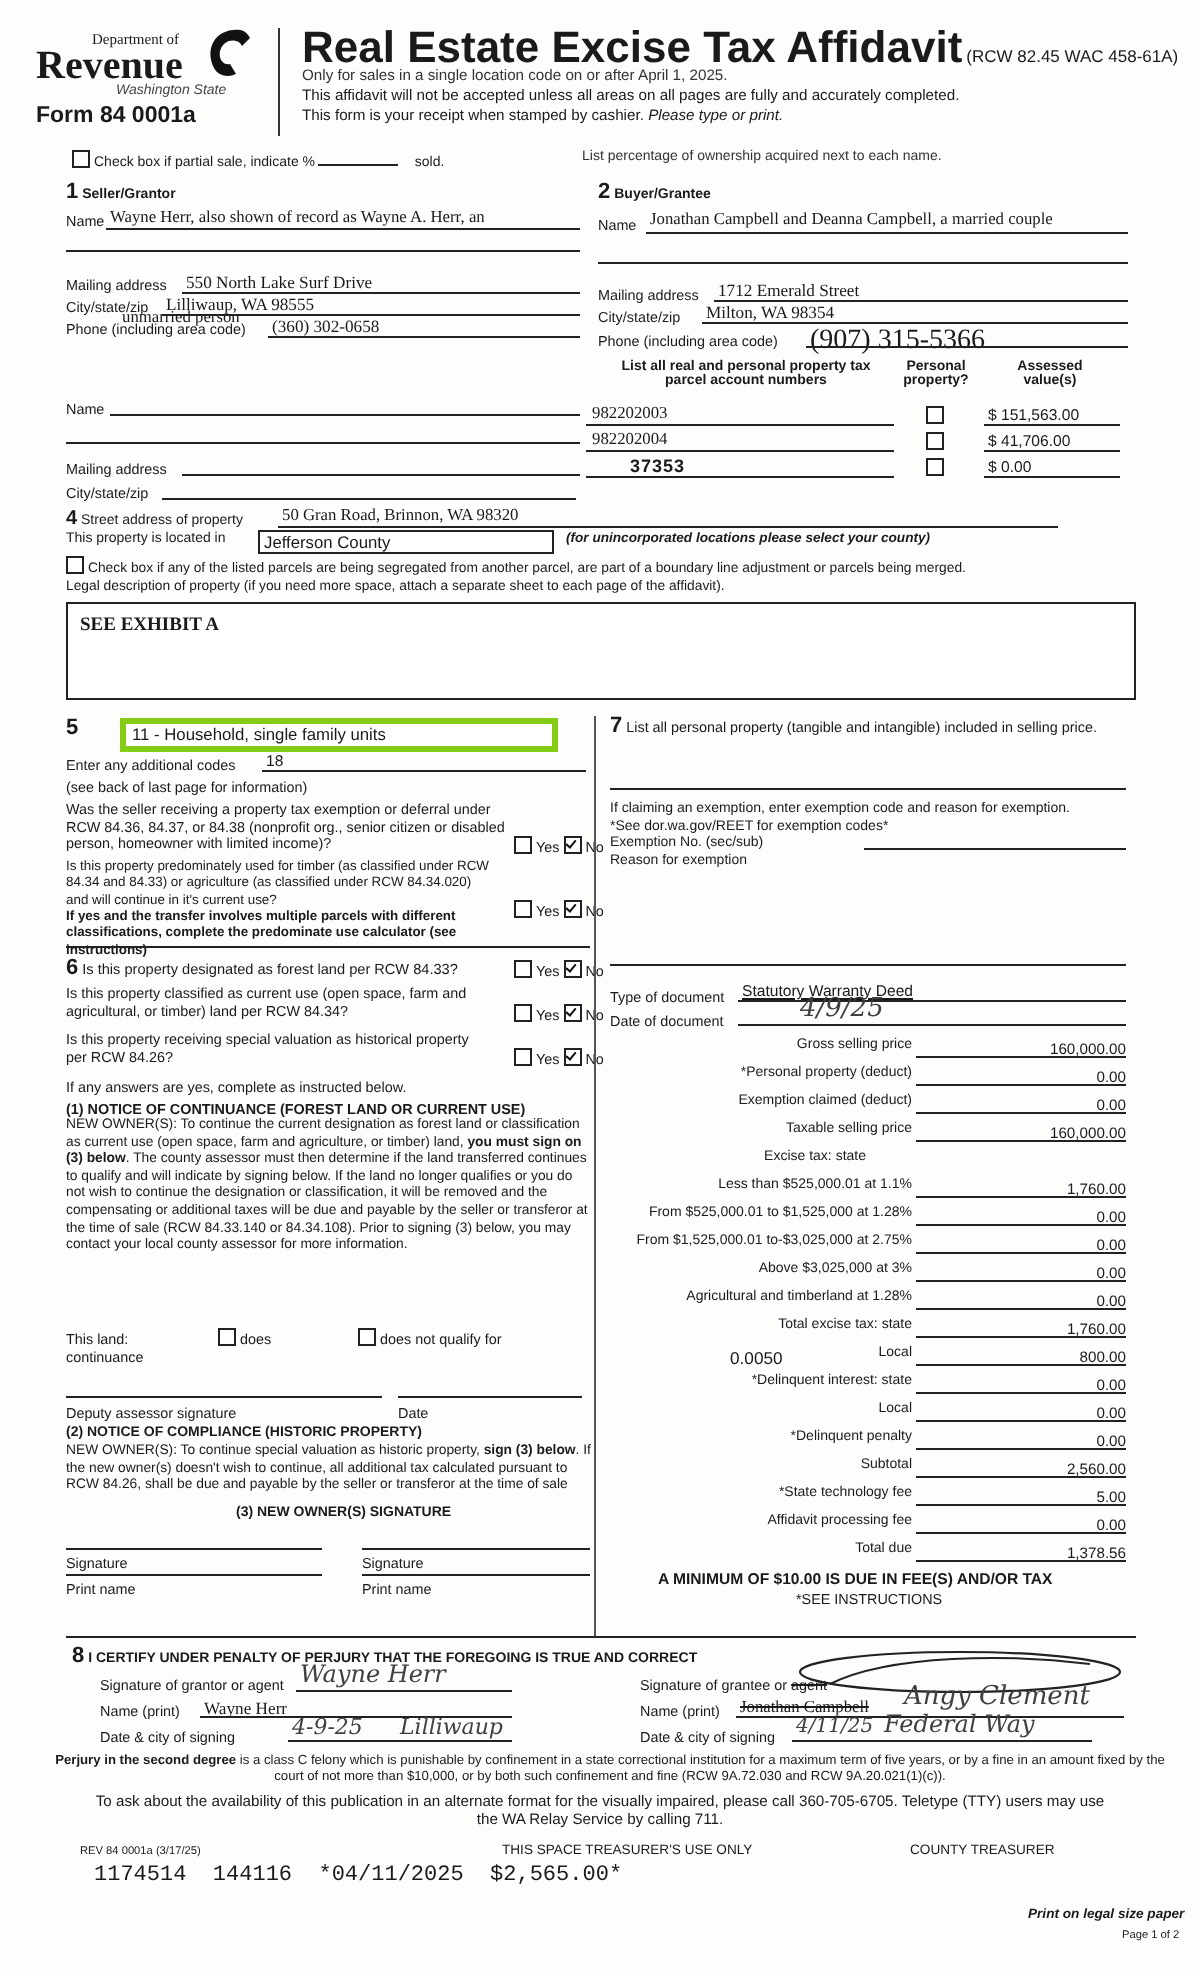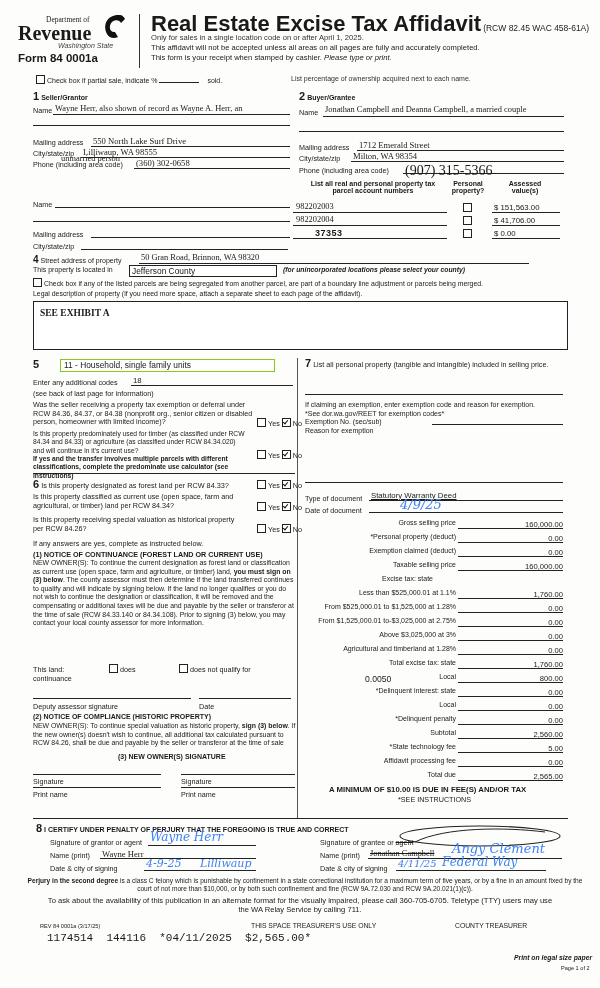--- a/index.html
+++ b/index.html
@@ -8,21 +8,21 @@
   .abs{position:absolute;}
   .serif{font-family:"Liberation Serif",serif;}
   .mono{font-family:"Liberation Mono",monospace;}
   .b{font-weight:bold;}
   .i{font-style:italic;}
   .line{position:absolute;border-bottom:1px solid #222;}
   .cb{display:inline-block;width:7px;height:7px;border:1px solid #222;vertical-align:-1px;margin-right:2px;background:#fff;position:relative;}
   .cb.on::after{content:"";position:absolute;left:1px;top:0px;width:2px;height:4px;border:solid #111;border-width:0 1.5px 1.5px 0;transform:rotate(40deg);}
   .cb.on{background:#fff;}
   .secnum{font-size:11px;font-weight:bold;}
-  .hand{font-family:"DejaVu Serif",serif;font-style:italic;color:#3b82f6;}
+  .hand{font-family:"DejaVu Serif",serif;font-style:italic;color:#404040;}
   .tax-row{position:absolute;left:300px;width:263px;height:11px;}
   .tax-row .lbl{position:absolute;right:107px;text-align:right;white-space:nowrap;font-size:7px;}
   .tax-row .ul{position:absolute;right:0;width:105px;bottom:1px;border-bottom:1px solid #222;}
   .tax-row .val{position:absolute;right:0;bottom:1px;font-size:7.6px;}
 </style>
 </head>
 <body>
 
 <div class="abs" style="left:18px;top:12px;width:112px;height:56px;">
   <div class="abs" style="left:28px;top:3px;font-size:7.5px;font-family:'Liberation Serif',serif;">Department of</div>
@@ -138,21 +138,21 @@
     <span class="cb"></span><span>Check box if any of the listed parcels are being segregated from another parcel, are part of a boundary line adjustment or parcels being merged.</span>
   </div>
   <div class="abs" style="left:0;top:36px;font-size:6.9px;">Legal description of property (if you need more space, attach a separate sheet to each page of the affidavit).</div>
   <div class="abs" style="left:0;top:47px;width:533px;height:47px;border:1.3px solid #222;background:#fff;">
     <div class="abs serif b" style="left:6px;top:6px;font-size:9.5px;">SEE EXHIBIT A</div>
   </div>
 </div>
 
 <div class="abs" style="left:33px;top:358px;width:262px;">
   <div class="abs secnum" style="left:0;top:0;">5</div>
-  <div class="abs" style="left:27px;top:1px;width:210px;height:11px;border:1px solid #84cc16;font-size:8.4px;line-height:11px;padding-left:3px;background:#fff;">11 - Household, single family units</div>
+  <div class="abs" style="left:27px;top:1px;width:210px;height:11px;border:3px solid #84cc16;font-size:8.4px;line-height:11px;padding-left:3px;background:#fff;">11 - Household, single family units</div>
   <div class="abs" style="left:0;top:20px;">Enter any additional codes</div>
   <div class="abs" style="left:100px;top:18px;font-size:7.8px;">18</div>
   <div class="line" style="left:98px;top:27px;width:162px;"></div>
   <div class="abs" style="left:0;top:31px;">(see back of last page for information)</div>
   <div class="abs" style="left:0;top:43px;width:230px;line-height:8.6px;">Was the seller receiving a property tax exemption or deferral under RCW 84.36, 84.37, or 84.38 (nonprofit org., senior citizen or disabled person, homeowner with limited income)?</div>
   <div class="abs" style="left:224px;top:60px;white-space:nowrap;">
     <span class="cb"></span><span>Yes</span>
     <span class="cb on"></span><span>No</span>
   </div>
   <div class="abs" style="left:0;top:72px;width:215px;line-height:8.4px;font-size:6.7px;">Is this property predominately used for timber (as classified under RCW 84.34 and 84.33) or agriculture (as classified under RCW 84.34.020) and will continue in it's current use?</div>
@@ -320,21 +320,21 @@
       <span class="val">5.00</span>
     </div>
   <div class="tax-row" style="top:757px;">
       <span class="lbl">Affidavit processing fee</span>
       <span class="ul"></span>
       <span class="val">0.00</span>
     </div>
   <div class="tax-row" style="top:771px;">
       <span class="lbl">Total due</span>
       <span class="ul"></span>
-      <span class="val">2,565.00</span>
+      <span class="val">1,378.56</span>
     </div>
   <div class="abs b" style="left:329px;top:785px;font-size:7.8px;">A MINIMUM OF $10.00 IS DUE IN FEE(S) AND/OR TAX</div>
   <div class="abs" style="left:398px;top:795px;font-size:7.2px;">*SEE INSTRUCTIONS</div>
 </div>
 
 <div class="line" style="left:33px;top:818px;width:535px;border-bottom-width:1.5px;"></div>
 <div class="abs b" style="left:36px;top:822px;font-size:7px;white-space:nowrap;">
   <span class="secnum">8</span>
   <span>I CERTIFY UNDER PENALTY OF PERJURY THAT THE FOREGOING IS TRUE AND CORRECT</span>
 </div>

